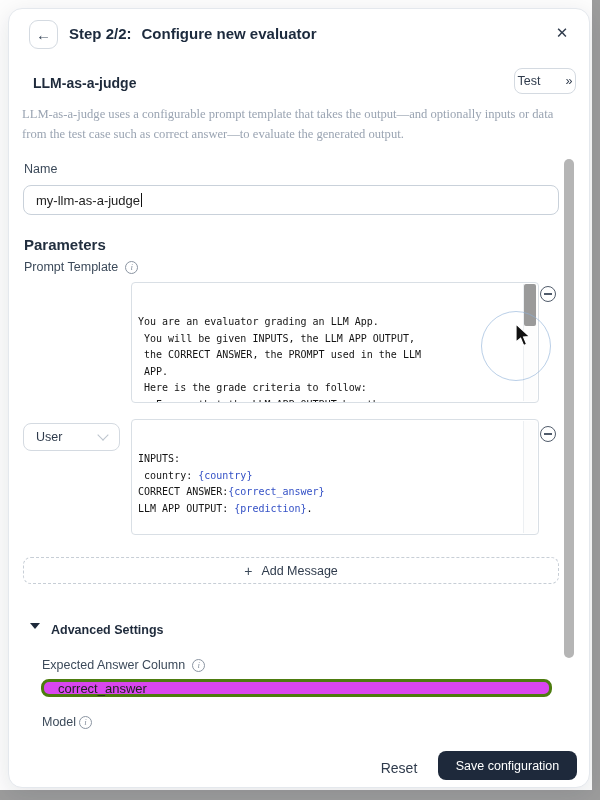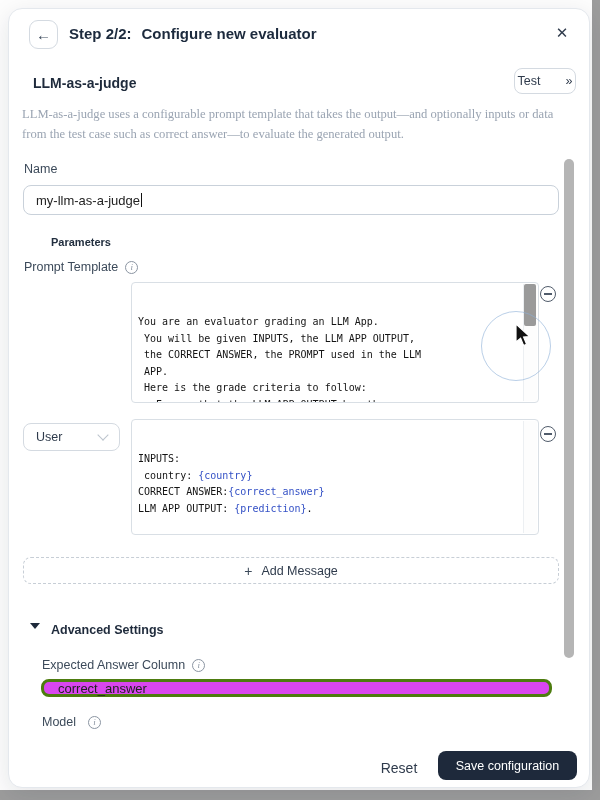--- a/index.html
+++ b/index.html
@@ -32,21 +32,21 @@
           color:#9aa4b2;font-family:Liberation Serif, serif; }
 
   
   .lbl { font-size:12.5px; color:#3c4a5a; }
   .name-lbl { position:absolute; left:15px; top:153px; }
   .name-input { position:absolute; left:14px; top:176px; width:536px; height:30px; border:1px solid #c9d1da;
                 border-radius:8px; background:#fff; font-size:13px; color:#222; display:flex;
                 align-items:center; padding-left:12px; }
   .caret { display:inline-block; width:1px; height:14px; background:#111; margin-left:1px; }
 
-  .params-lbl { position:absolute; left:15px; top:227px; font-size:11px; font-weight:bold; color:#222f3f;margin-left:27px; }
+  .params-lbl { position:absolute; left:15px; top:227px; font-size:15px; font-weight:bold; color:#222f3f; }
   .prompt-row { position:absolute; left:15px; top:251px; display:flex; align-items:center; gap:7px; }
   .info-i { display:inline-flex; width:13px; height:13px; border:1px solid #8b95a2; border-radius:50%;
             color:#8b95a2; font-size:9px; align-items:center; justify-content:center;
             font-family:"Liberation Serif", serif; font-style:italic; }
 
   
   .role-select { position:absolute; left:14px; width:97px; height:28px; border:1px solid #d4dae1;
                  border-radius:8px; background:#fff; display:flex; align-items:center; cursor:pointer; }
   .role-select .rt { font-size:12.5px; color:#2f3b4c; padding-left:12px; flex:1; }
   .chev { width:8px; height:8px; border-right:1.6px solid #bcc4cd; border-bottom:1.6px solid #bcc4cd;
@@ -82,21 +82,21 @@
   .adv-toggle { position:absolute; left:21px; top:614px; display:flex; align-items:flex-start; gap:11px;
                 cursor:pointer; }
   .tri-down { width:0; height:0; border-left:5px solid transparent; border-right:5px solid transparent;
               border-top:6px solid #1e2a3b; }
   .adv-lbl { font-size:12.5px; font-weight:bold; color:#1e2a3b; }
 
   .exp-row { position:absolute; left:33px; top:649px; display:flex; align-items:center; gap:7px; }
   .exp-input { position:absolute; left:32px; top:670px; width:511px; height:18px; border:3px solid #4d7c0f;
                border-radius:8px; background:#d946ef; font-size:13px; color:#222; display:flex;
                align-items:center; padding-left:14px; }
-  .model-row { position:absolute; left:33px; top:706px; display:flex; align-items:center; gap:12px; }
+  .model-row { position:absolute; left:33px; top:706px; display:flex; align-items:center; gap:3px; }
 
   .reset-btn { position:absolute; left:360px; top:746px; width:60px; height:26px; background:none;
                border:none; font-size:14px; color:#2f3b4c; cursor:pointer; font-family:inherit; }
   .save-btn { position:absolute; left:429px; top:742px; width:139px; height:29px; background:#1e293b;
               border:none; border-radius:8px; color:#fff; font-size:12.5px; cursor:pointer;
               font-family:inherit; }
 
   
   .modal-scroll { position:absolute; left:555px; top:150px; width:10px; height:499px; background:#b5b5b5;
                   border-radius:5px; }

